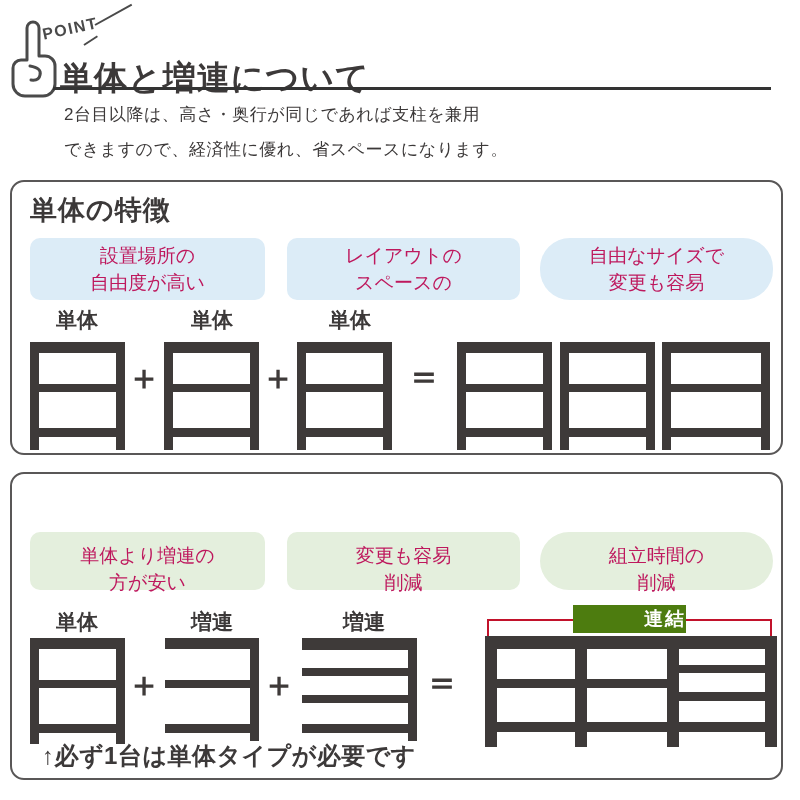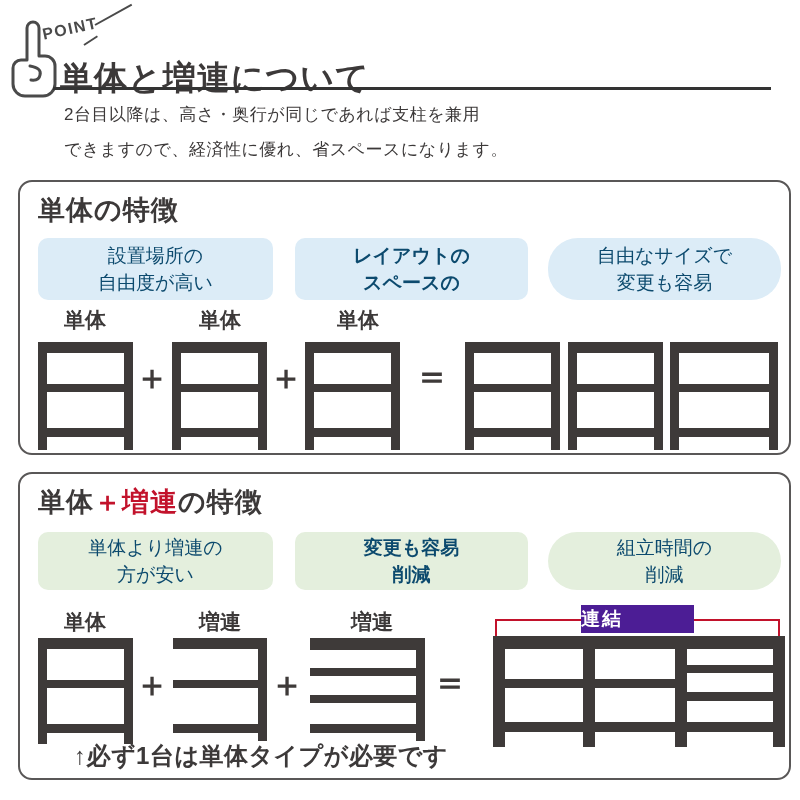--- a/index.html
+++ b/index.html
@@ -19,35 +19,35 @@
   .accent-line.l1 { left:95px; top:24px; width:42px; transform:rotate(-29deg); }
   .accent-line.l2 { left:84px; top:44px; width:16px; transform:rotate(-33deg); }
   .page-title {
     position:absolute; left:60px; top:56px; font-size:33px; font-weight:bold;
     letter-spacing:1px; color:#3c3939;
   }
   .title-underline { position:absolute; left:53px; top:87px; width:718px; height:3px; background:#333333; }
   .desc { position:absolute; left:64px; top:97px; font-size:17px; line-height:35px; color:#3c3939; letter-spacing:0.5px; }
   
   .section-box {
-    position:absolute; left:18px; width:773px; background:#ffffff;
+    position:absolute; left:10px; width:773px; background:#ffffff;
     border:2px solid #595757; border-radius:14px;
   }
   .box1 { top:180px; height:275px; }
   .box2 { top:472px; height:308px; }
   .section-title { position:absolute; left:18px; top:10px; font-size:27px; font-weight:bold; letter-spacing:1px; }
   .red-text { color:#c2122b; }
   .badge {
     position:absolute; height:62px; border-radius:10px; text-align:center;
-    font-size:19px; line-height:27px; padding-top:4px; color:#0c4a6e;
+    font-size:19px; line-height:27px; padding-top:4px; color:#be185d;
   }
   .badge.blue { background:#dcecf7; top:56px; }
-  .badge.green { background:#e4efdd; top:58px; height:58px; padding-top:2px; }
+  .badge.green { background:#e4efdd; top:58px; height:58px; padding-top:10px; }
   .b-pos1 { left:18px; width:235px; }
-  .b-pos2 { left:275px; width:233px;font-weight:bold; }
+  .b-pos2 { left:275px; width:233px; }
   .b-pos3 { left:528px; width:233px;border-radius:30px; }
   .unit-label { position:absolute; width:80px; text-align:center; font-size:21px; font-weight:bold; color:#3c3939; }
   .shelf { position:absolute; }
   .shelf rect { fill:#3e3a39; }
   .operator { position:absolute; width:40px; text-align:center; font-weight:bold; color:#3e3a39; }
   .plus { font-size:34px; }
   .equals { font-size:36px; }
   
   .box1 .unit-label { top:124px; }
   .box1 .shelf { top:160px; }
@@ -58,24 +58,24 @@
   .box2 .shelf { top:164px; }
   .box2 .operator.plus { top:188px; }
   .box2 .operator.equals { top:184px; }
   
   .link-bracket {
     position:absolute; left:475px; top:145px; width:285px; height:17px;
     border-top:2px solid #c2122b; border-left:2px solid #c2122b; border-right:2px solid #c2122b;
   }
   .link-badge {
     position:absolute; left:561px; top:131px; width:113px; height:28px;
-    background:#4c1d95; color:#ffffff; font-size:19px; font-weight:bold;
-    text-align:left; line-height:28px; z-index:2; letter-spacing:2px;
-  }
-  .note { position:absolute; left:30px; top:266px; font-size:24px; font-weight:bold; color:#3c3939; letter-spacing:0.5px;margin-left:24px; }
+    background:#4d7c0f; color:#ffffff; font-size:19px; font-weight:bold;
+    text-align:right; line-height:28px; z-index:2; letter-spacing:2px;
+  }
+  .note { position:absolute; left:30px; top:266px; font-size:24px; font-weight:bold; color:#3c3939; letter-spacing:0.5px; }
 </style>
 </head>
 <body>
 
 <div class="page">
 
   <svg class="hand-icon" width="54" height="80" viewBox="0 0 54 80">
     <g fill="#ffffff" stroke="#4a4a4a" stroke-width="3" stroke-linejoin="round" stroke-linecap="round">
       <path d="M21,42 V10 a6,6 0 0 1 12,0 V38 h6 a10,10 0 0 1 10,10 v18 a12,12 0 0 1 -12,12 H19 a12,12 0 0 1 -12,-12 V50 a8,8 0 0 1 8,-8 z"></path>
       <path fill="none" d="M24,48 q12,2 10,9 q-1,6 -9,5"></path>
@@ -154,21 +154,20 @@
     <svg class="shelf" style="left:650px;" width="108" height="108" viewBox="0 0 108 108">
       <rect x="0" y="0" width="108" height="11"></rect>
         <rect x="0" y="42" width="108" height="8"></rect>
         <rect x="0" y="86" width="108" height="9"></rect>
       <rect x="0" y="0" width="9" height="108"></rect>
         <rect x="99" y="0" width="9" height="108"></rect>
     </svg>
   </section>
 
   <section class="section-box box2">
-    <h2 class="section-title"><span>単体</span><span class="red-text">＋増連</span><span>の特徴</span></h2>
 
     <div class="badge green b-pos1">
       <div>単体より増連の</div>
       <div>方が安い</div>
     </div>
     <div class="badge green b-pos2">
       <div>変更も容易</div>
       <div>削減</div>
     </div>
     <div class="badge green b-pos3">

